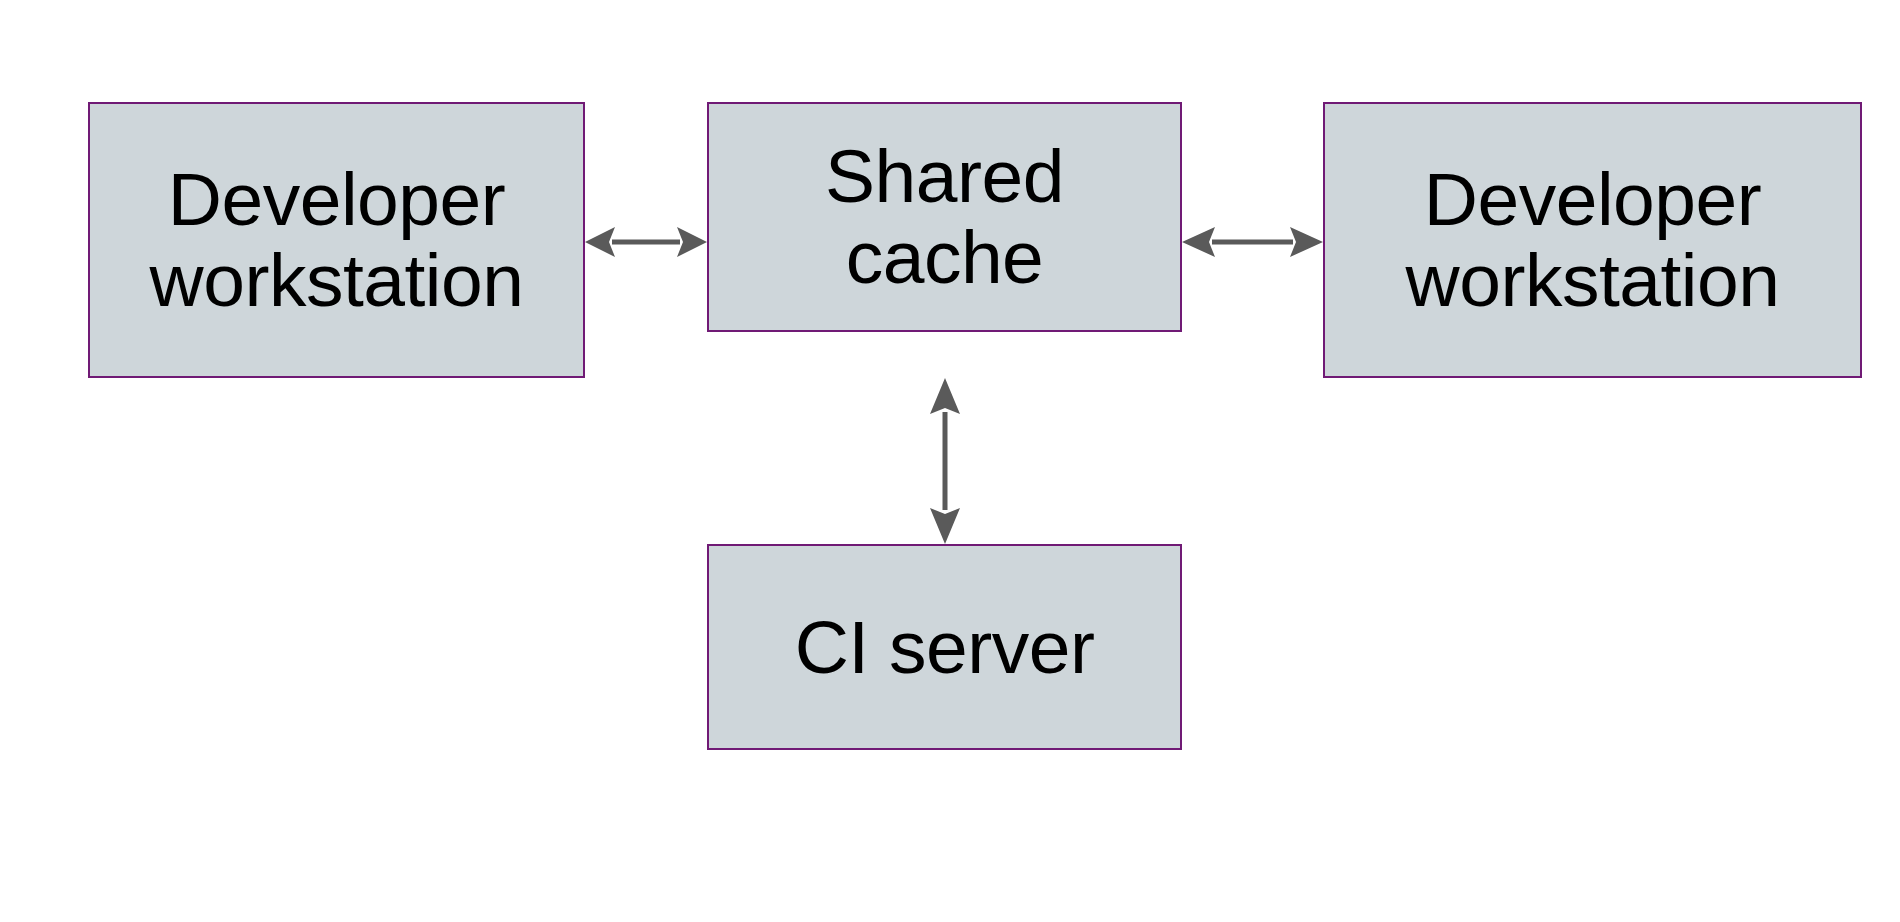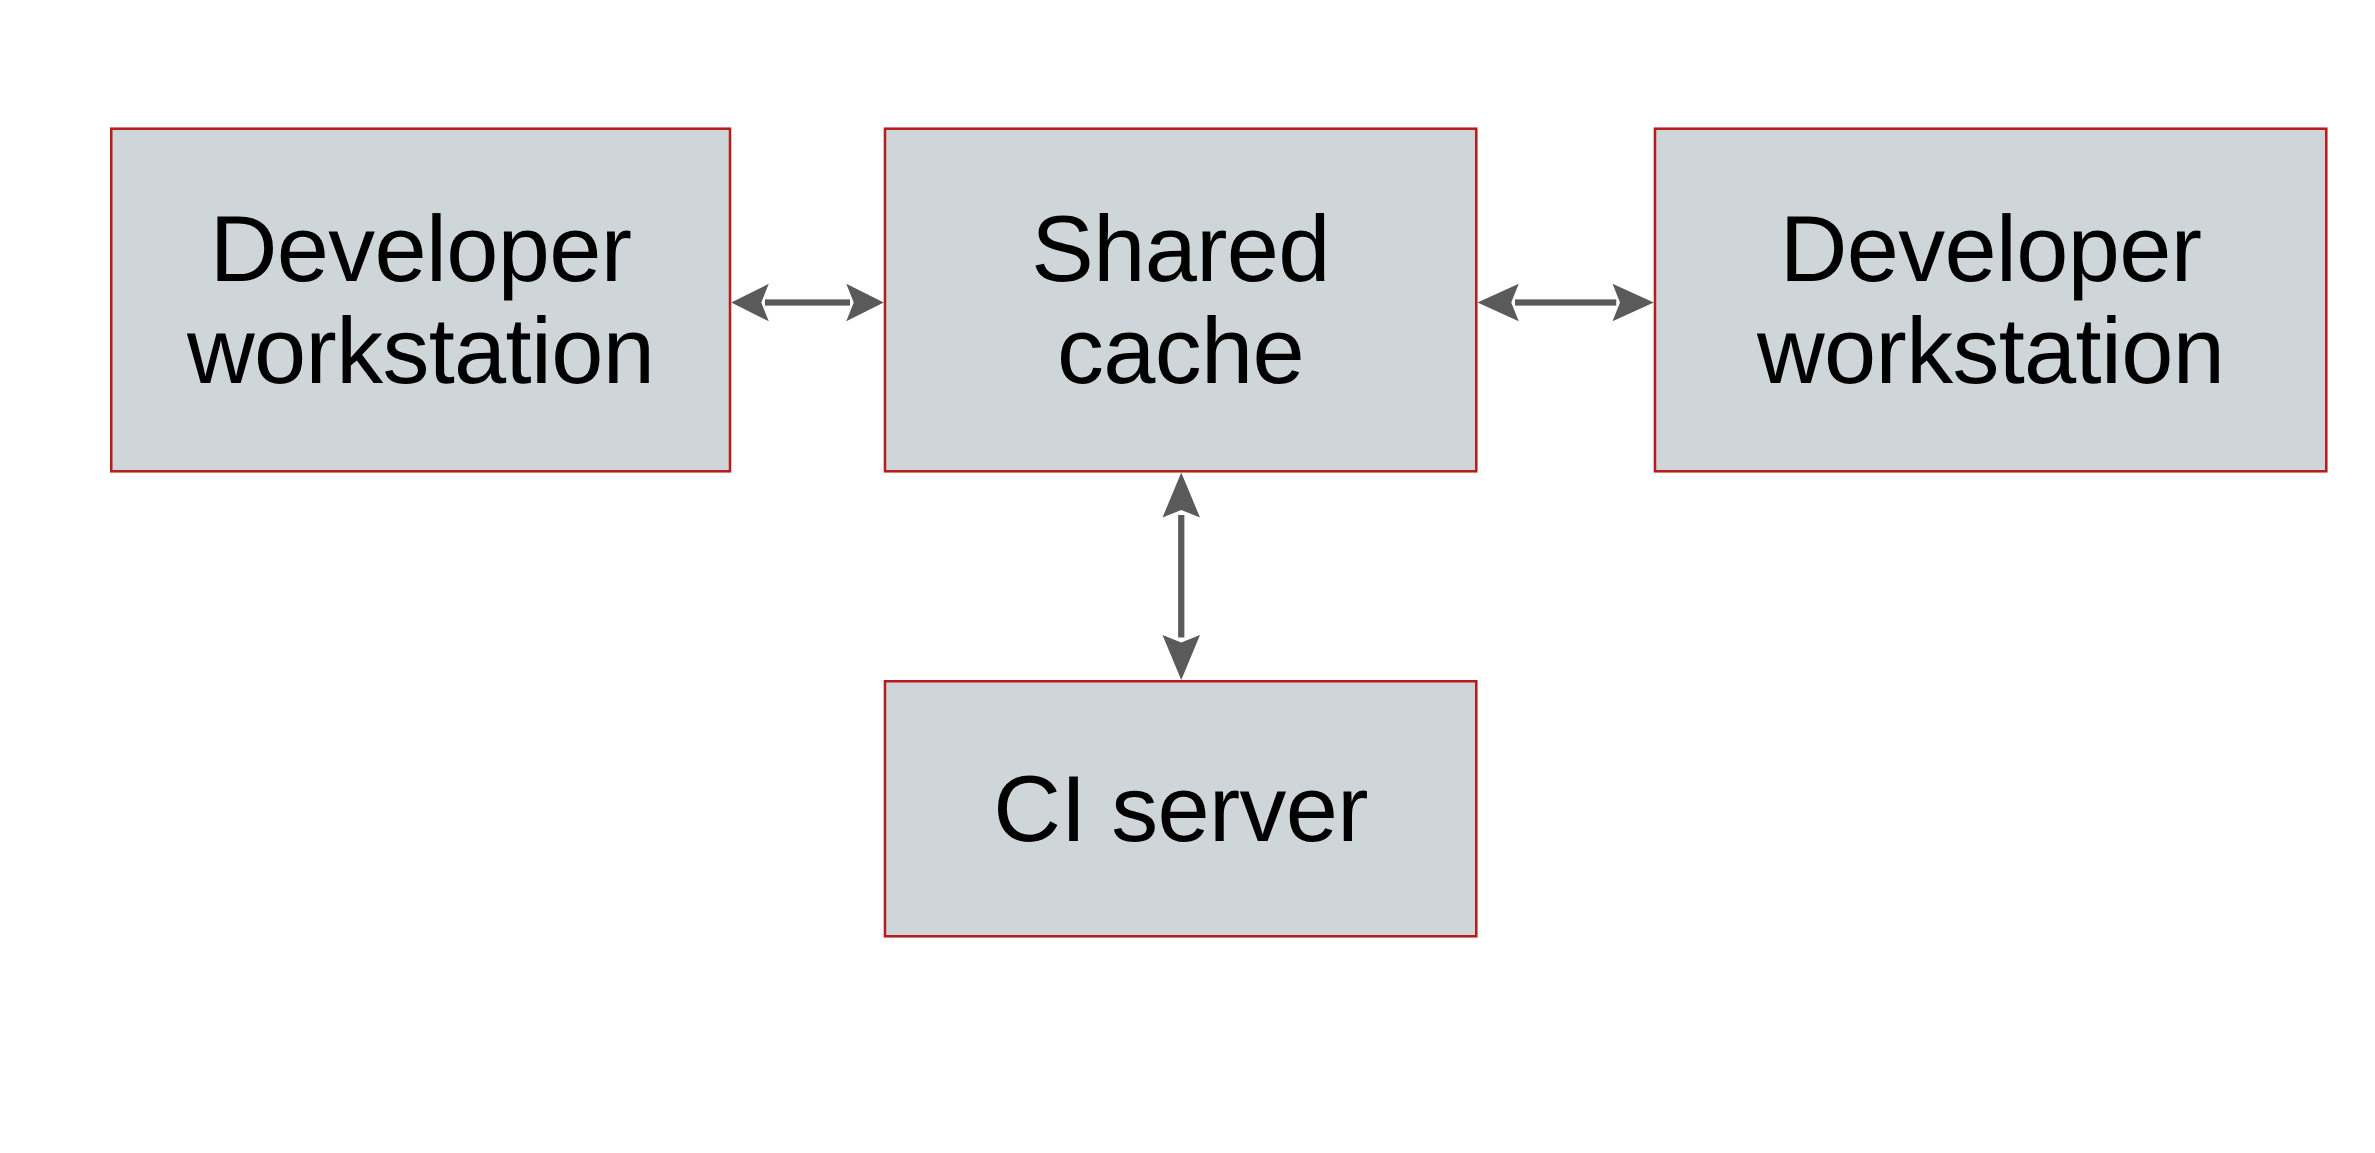--- a/index.html
+++ b/index.html
@@ -12,35 +12,35 @@
     width: 1900px;
     height: 922px;
     background: #ffffff;
     overflow: hidden;
     font-family: "Liberation Sans", sans-serif;
   }
   .node {
     position: absolute;
     box-sizing: border-box;
     background: #ced6da;
-    border: 2px solid #b91c1c;
+    border: 2px solid #701a75;
     display: flex;
     align-items: center;
     justify-content: center;
     text-align: center;
     color: #000000;
     font-size: 75px;
     line-height: 1.08;
     font-weight: 400;
     letter-spacing: -0.5px;
     white-space: pre-line;
     padding: 0 8px;
   }
   #node-dev-left   { left: 88px;   top: 102px; width: 497px; height: 276px; }
-  #node-shared     { left: 707px;  top: 102px; width: 475px; height: 276px; }
+  #node-shared     { left: 707px;  top: 102px; width: 475px; height: 230px; }
   #node-dev-right  { left: 1323px; top: 102px; width: 539px; height: 276px; }
   #node-ci         { left: 707px;  top: 544px; width: 475px; height: 206px; }
 
   .edge-svg {
     position: absolute;
     overflow: visible;
     pointer-events: none;
   }
   #edge-left-shared   { left: 585px; top: 212px; width: 122px; height: 60px; }
   #edge-shared-right  { left: 1182px; top: 212px; width: 141px; height: 60px; }

